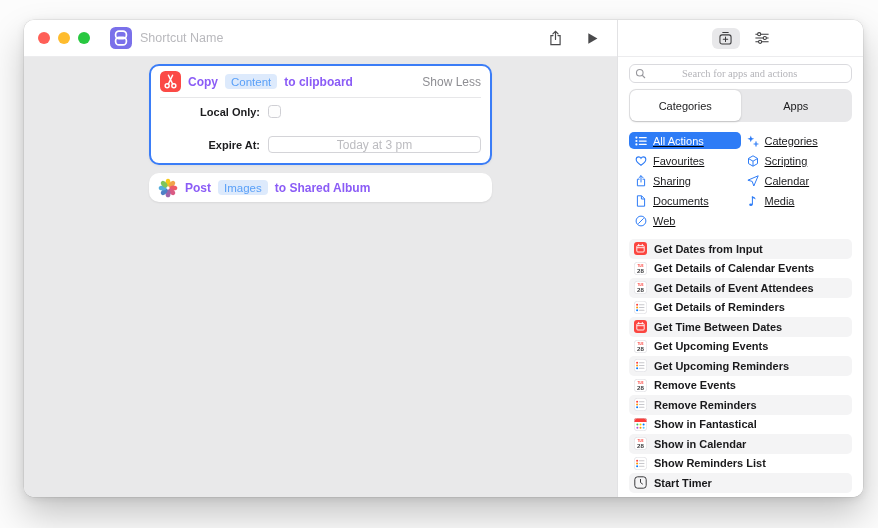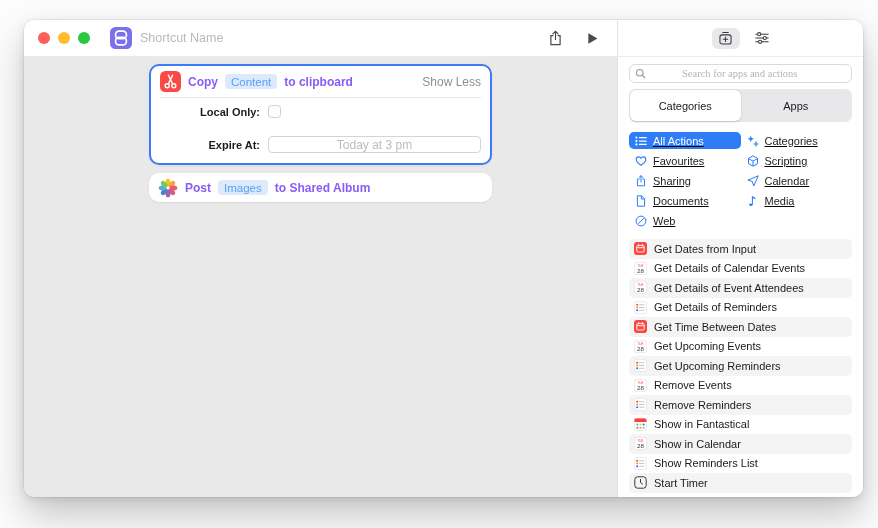--- a/index.html
+++ b/index.html
@@ -71,21 +71,21 @@
   .cats { display:flex; margin:10px 11px 4px; gap:0; flex:0 0 auto;text-decoration:underline; }
   .cat-col { flex:1; display:flex; flex-direction:column; gap:3px; min-width:0; }
   .cat-item { display:flex; align-items:center; gap:6px; height:17px; padding:0 6px;
     border-radius:5px; font-size:11px; color:#1c1c1e; white-space:nowrap; }
   .cat-item .ci { width:12px; height:12px; color:#2e7cf6; display:flex; flex:0 0 auto; }
   .ci svg{width:12px;height:12px;}
   .cat-item.sel { background:#2e7cf6; color:#fff; }
   .cat-item.sel .ci { color:#fff; }
   .action-list { flex:1; margin:6px 11px 0; overflow:hidden; }
   .action-row { display:flex; align-items:center; gap:7px; height:19.5px; padding:0 5px;
-    border-radius:5px; font-size:11px; color:#1a1a1c; white-space:nowrap; }
+    border-radius:5px; font-size:11px; color:#1a1a1c; white-space:nowrap;font-weight:bold; }
   .action-list > .action-row:nth-child(odd) { background:#f4f4f5; }
   .action-row .ri { width:13px; height:13px; display:flex; flex:0 0 auto; }
   .ri svg{width:13px;height:13px;}
   .section-header { height:24px; display:flex; align-items:flex-end; padding:0 5px 4px 25px;
     font-size:10.5px; color:#9a9aa0; }
 </style>
 </head>
 <body>
 
 <div class="window">

